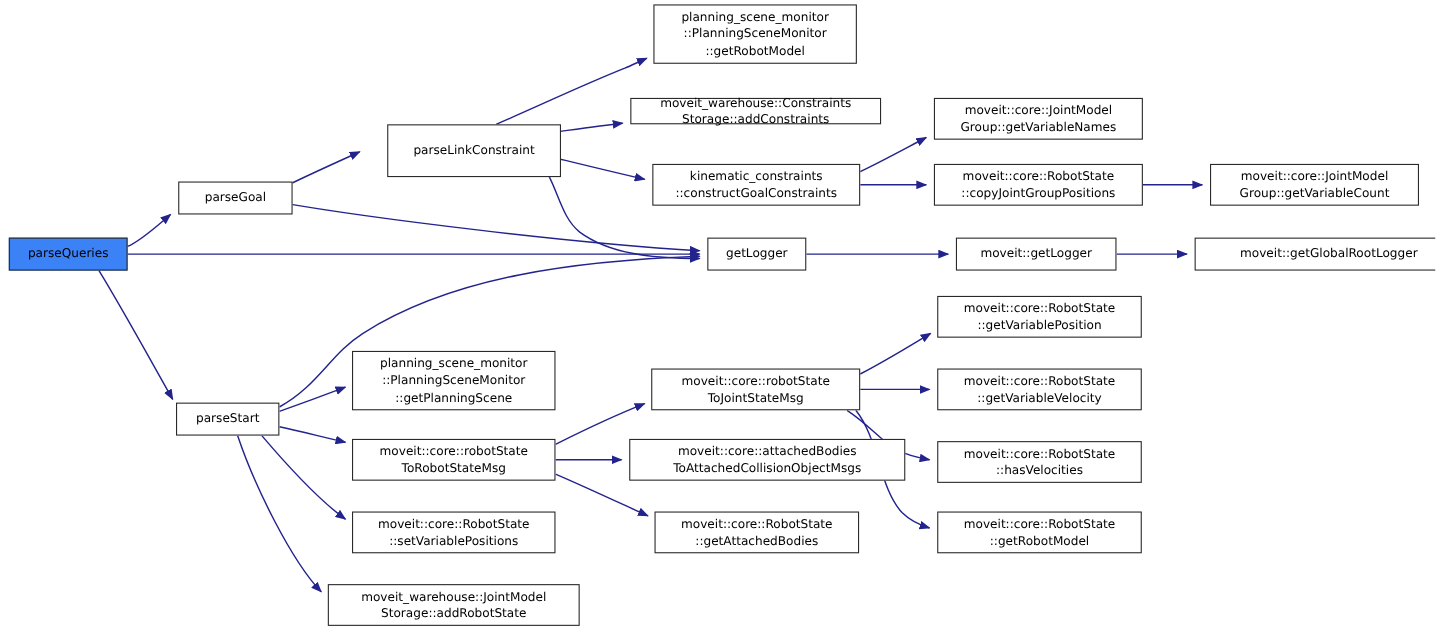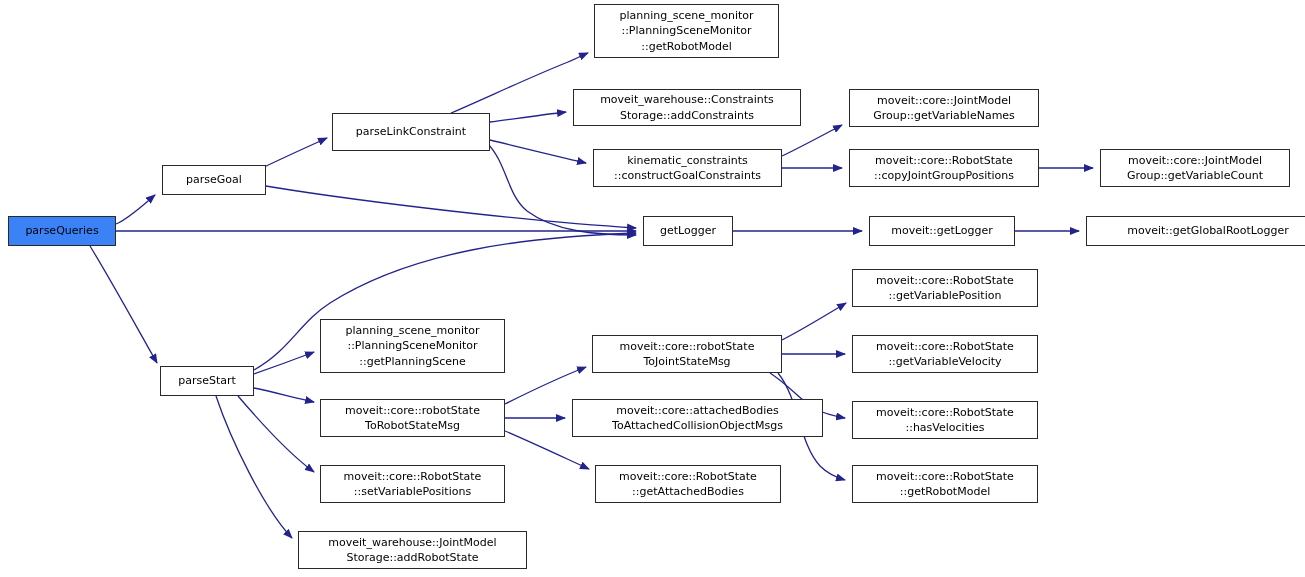--- a/index.html
+++ b/index.html
@@ -87,25 +87,25 @@
         <path d="M782,340 C805,328 828,314 846,303" marker-end="url(#arrow)"></path>
         <path d="M782,354 C803,354 824,354 845,354" marker-end="url(#arrow)"></path>
         <path d="M770,373 C790,386 800,400 815,409 C823,413 834,416 845,418" marker-end="url(#arrow)"></path>
         <path d="M778,373 C799,399 799,443 820,466 C826,472 835,477 845,480" marker-end="url(#arrow)"></path>
       </g>
   </svg>
   <div id="node-layer">
       <div class="node current" style="left: 8px; top: 216px; width: 108px; height: 30px;"><span class="node-label">parseQueries</span></div>
       <div class="node" style="left: 162px; top: 165px; width: 104px; height: 30px;"><span class="node-label">parseGoal</span></div>
       <div class="node" style="left: 160px; top: 366px; width: 94px; height: 30px;"><span class="node-label">parseStart</span></div>
-      <div class="node" style="left: 332px; top: 113px; width: 158px; height: 38px;"><span class="node-label">parseLinkConstraint</span></div>
+      <div class="node" style="left: 352px; top: 113px; width: 158px; height: 48px;"><span class="node-label">parseLinkConstraint</span></div>
       <div class="node" style="left: 594px; top: 4px; width: 185px; height: 54px;"><span class="node-label">planning_scene_monitor
 ::PlanningSceneMonitor
 ::getRobotModel</span></div>
-      <div class="node" style="left: 573px; top: 89px; width: 228px; height: 37px;"><span class="node-label">moveit_warehouse::Constraints
+      <div class="node" style="left: 573px; top: 89px; width: 228px; height: 24px;"><span class="node-label">moveit_warehouse::Constraints
 Storage::addConstraints</span></div>
       <div class="node" style="left: 593px; top: 149px; width: 189px; height: 38px;"><span class="node-label">kinematic_constraints
 ::constructGoalConstraints</span></div>
       <div class="node" style="left: 849px; top: 89px; width: 190px; height: 38px;"><span class="node-label">moveit::core::JointModel
 Group::getVariableNames</span></div>
       <div class="node" style="left: 849px; top: 149px; width: 190px; height: 38px;"><span class="node-label">moveit::core::RobotState
 ::copyJointGroupPositions</span></div>
       <div class="node" style="left: 1100px; top: 149px; width: 190px; height: 38px;"><span class="node-label">moveit::core::JointModel
 Group::getVariableCount</span></div>
       <div class="node" style="left: 643px; top: 216px; width: 90px; height: 30px;"><span class="node-label">getLogger</span></div>

